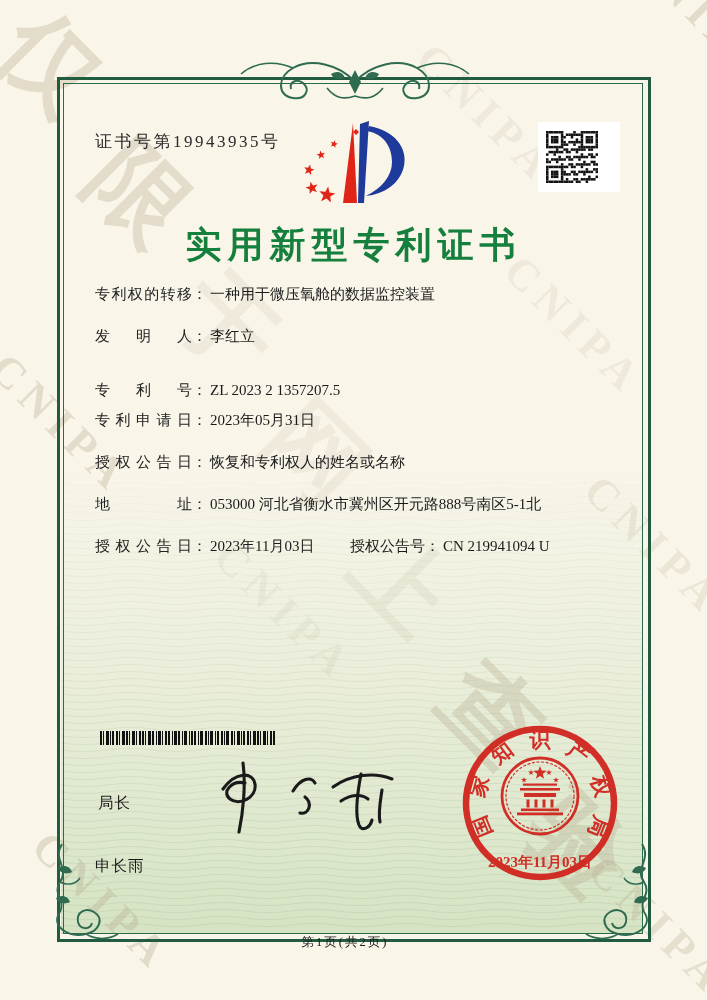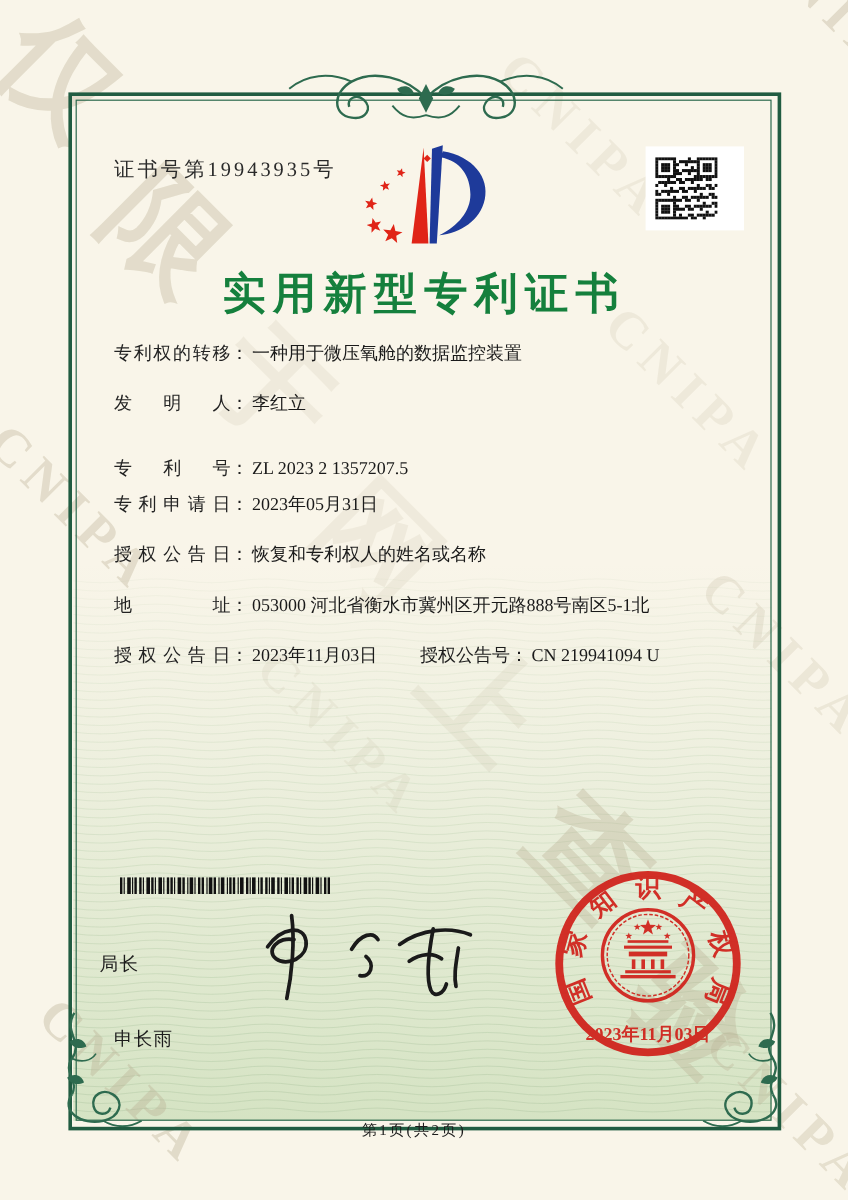--- a/index.html
+++ b/index.html
@@ -30,21 +30,21 @@
           color:#222;vertical-align:bottom;}
   .fcolon{color:#222;}
   .fvalue{color:#1a1a1a;margin-left:3px;}
   .grant-no{position:absolute;left:255px;top:0;white-space:nowrap;text-align:right;}
   
   .paras{left:95px;top:572px;width:524px;z-index:5;font-size:13.5px;line-height:24px;
          letter-spacing:.8px;color:#222;}
   .paras p{margin:0;text-indent:2em;}
   
   #barcode{left:100px;top:731px;z-index:5;}
-  .director-title{left:83px;top:793px;font-size:15.5px;z-index:5;letter-spacing:1px;
+  .director-title{left:98px;top:793px;font-size:15.5px;z-index:5;letter-spacing:1px;
                   font-family:"Liberation Sans","DejaVu Sans",sans-serif;}
   .director-name{left:95px;top:856px;font-size:15.5px;z-index:5;letter-spacing:1px;
                  font-family:Liberation Serif, serif;}
   #signature{left:205px;top:757px;z-index:5;}
   #seal{left:454px;top:717px;z-index:6;}
   .page-no{left:0;top:910px;width:690px;text-align:center;font-size:12.5px;letter-spacing:2px;z-index:5;margin-top:24px;}
   .cont-note{left:0;top:950px;width:672px;text-align:center;font-size:14.5px;letter-spacing:3px;z-index:5;color:#222;}
   svg{display:block;}
 </style>
 </head>

